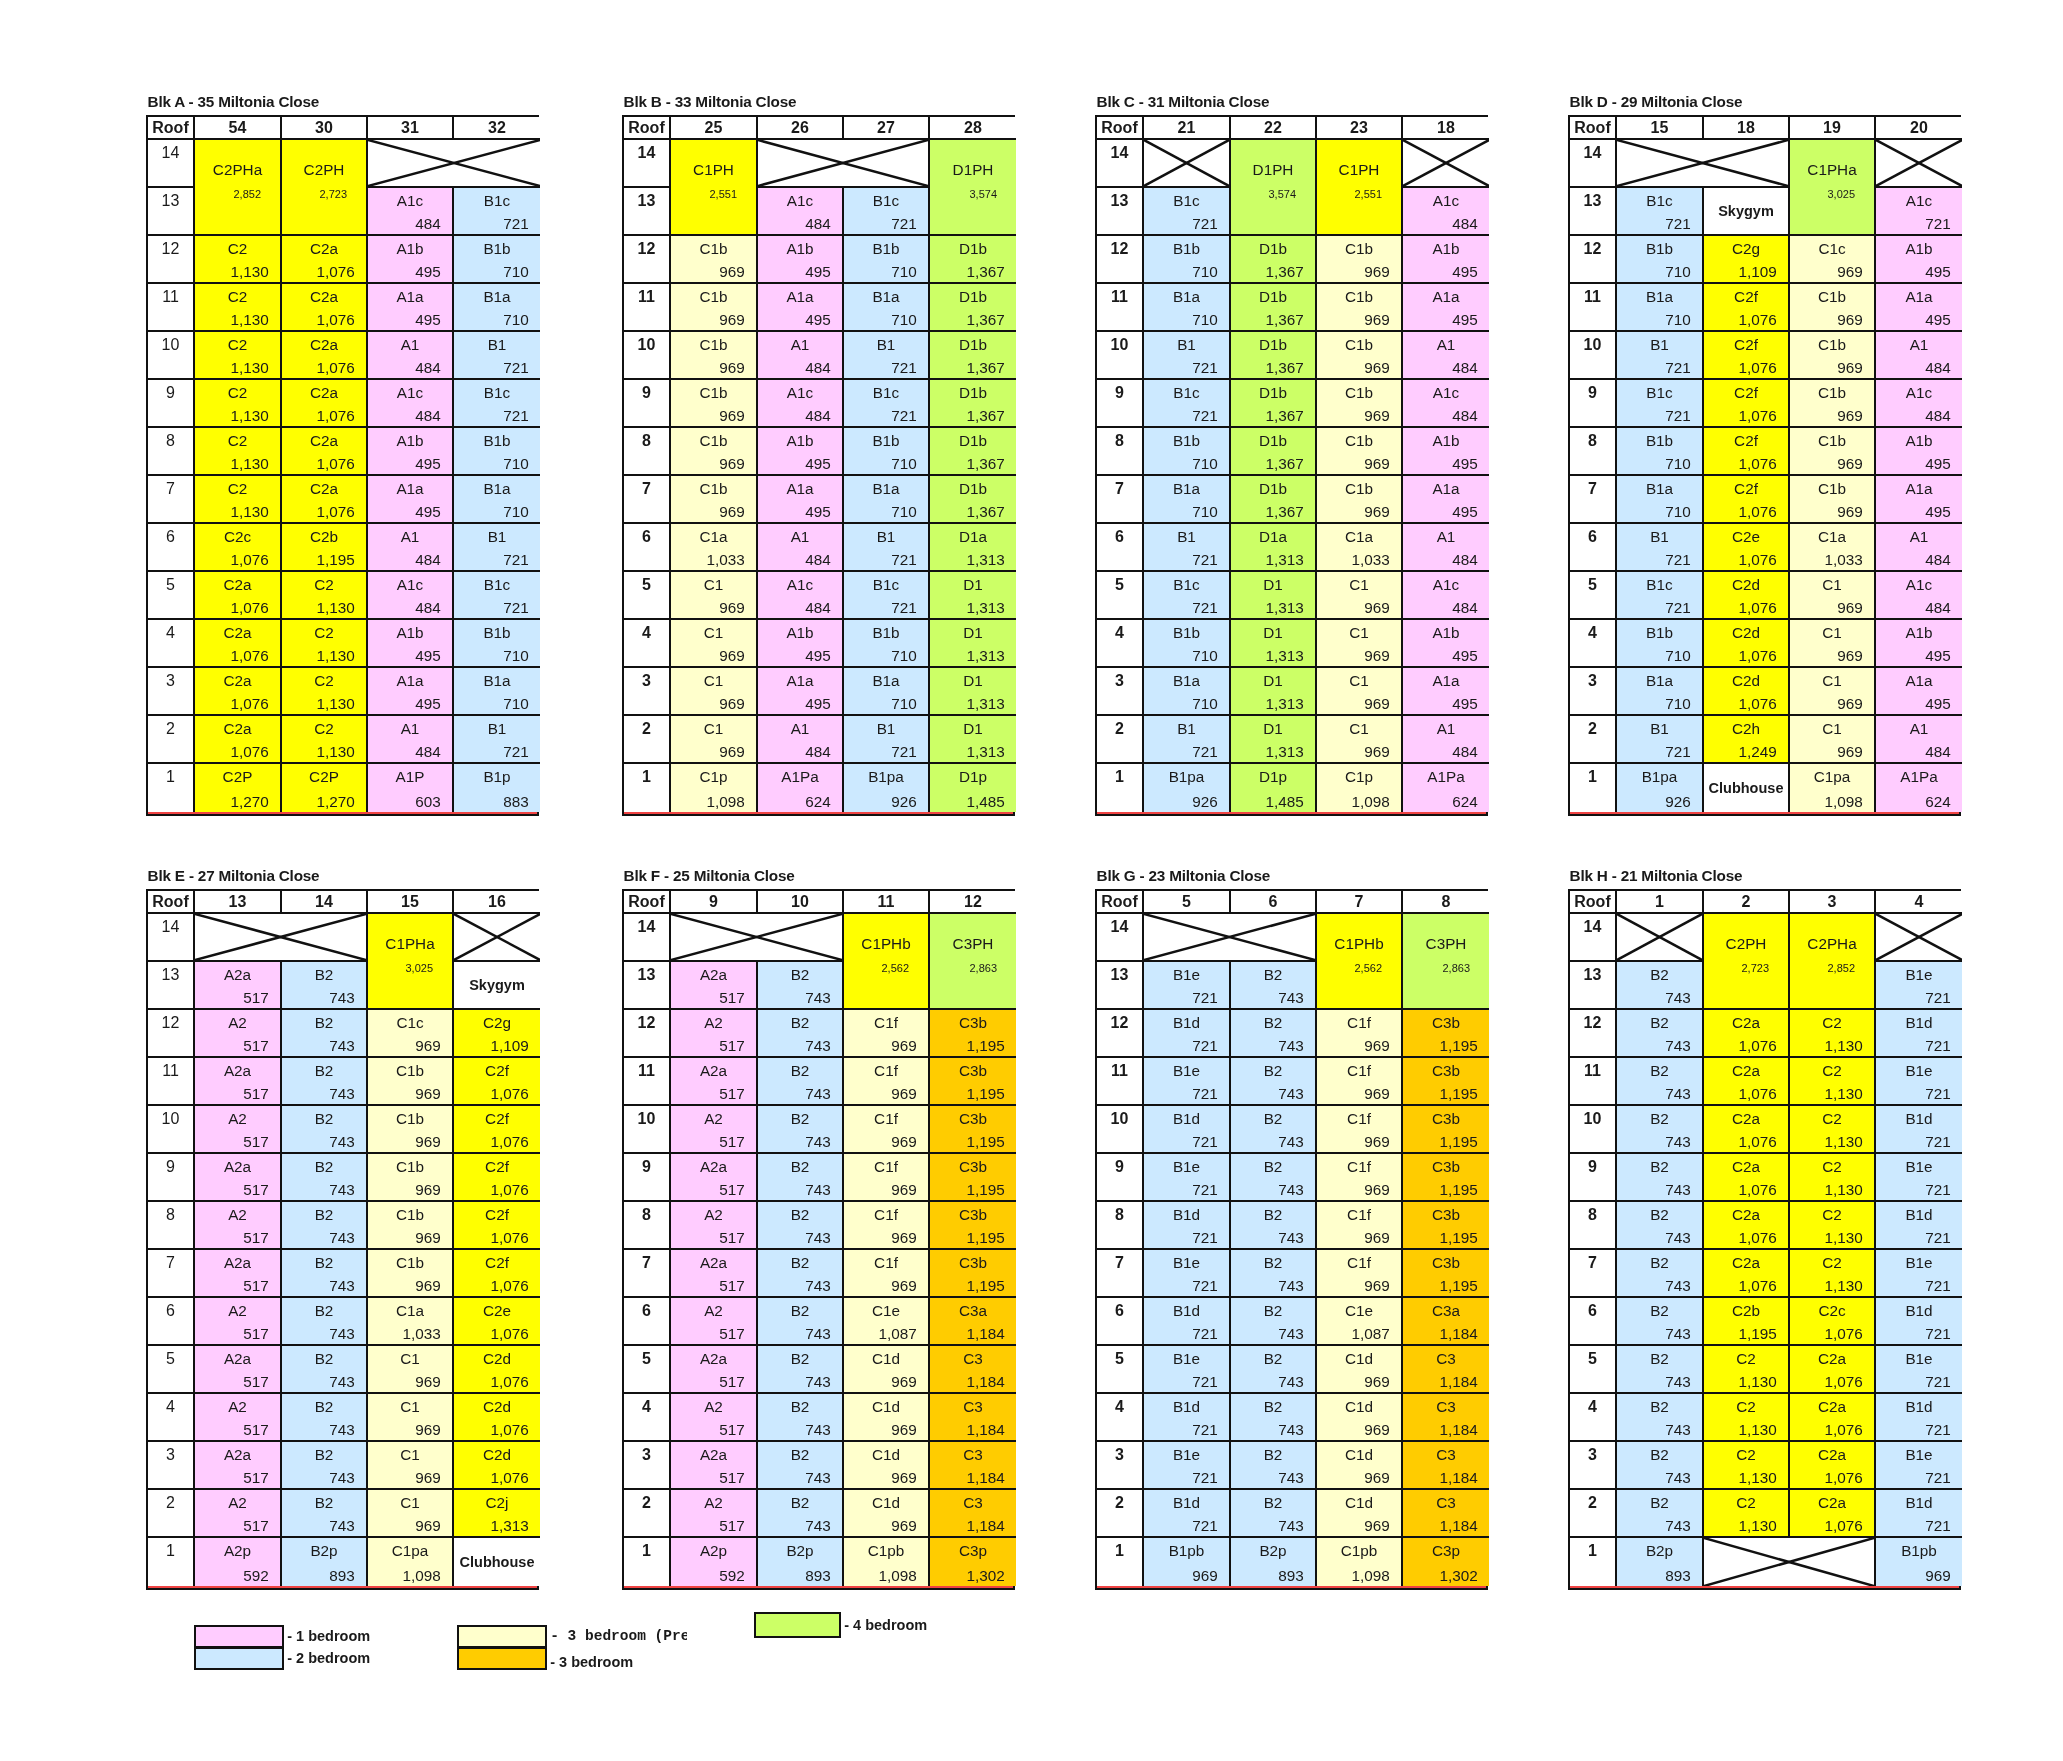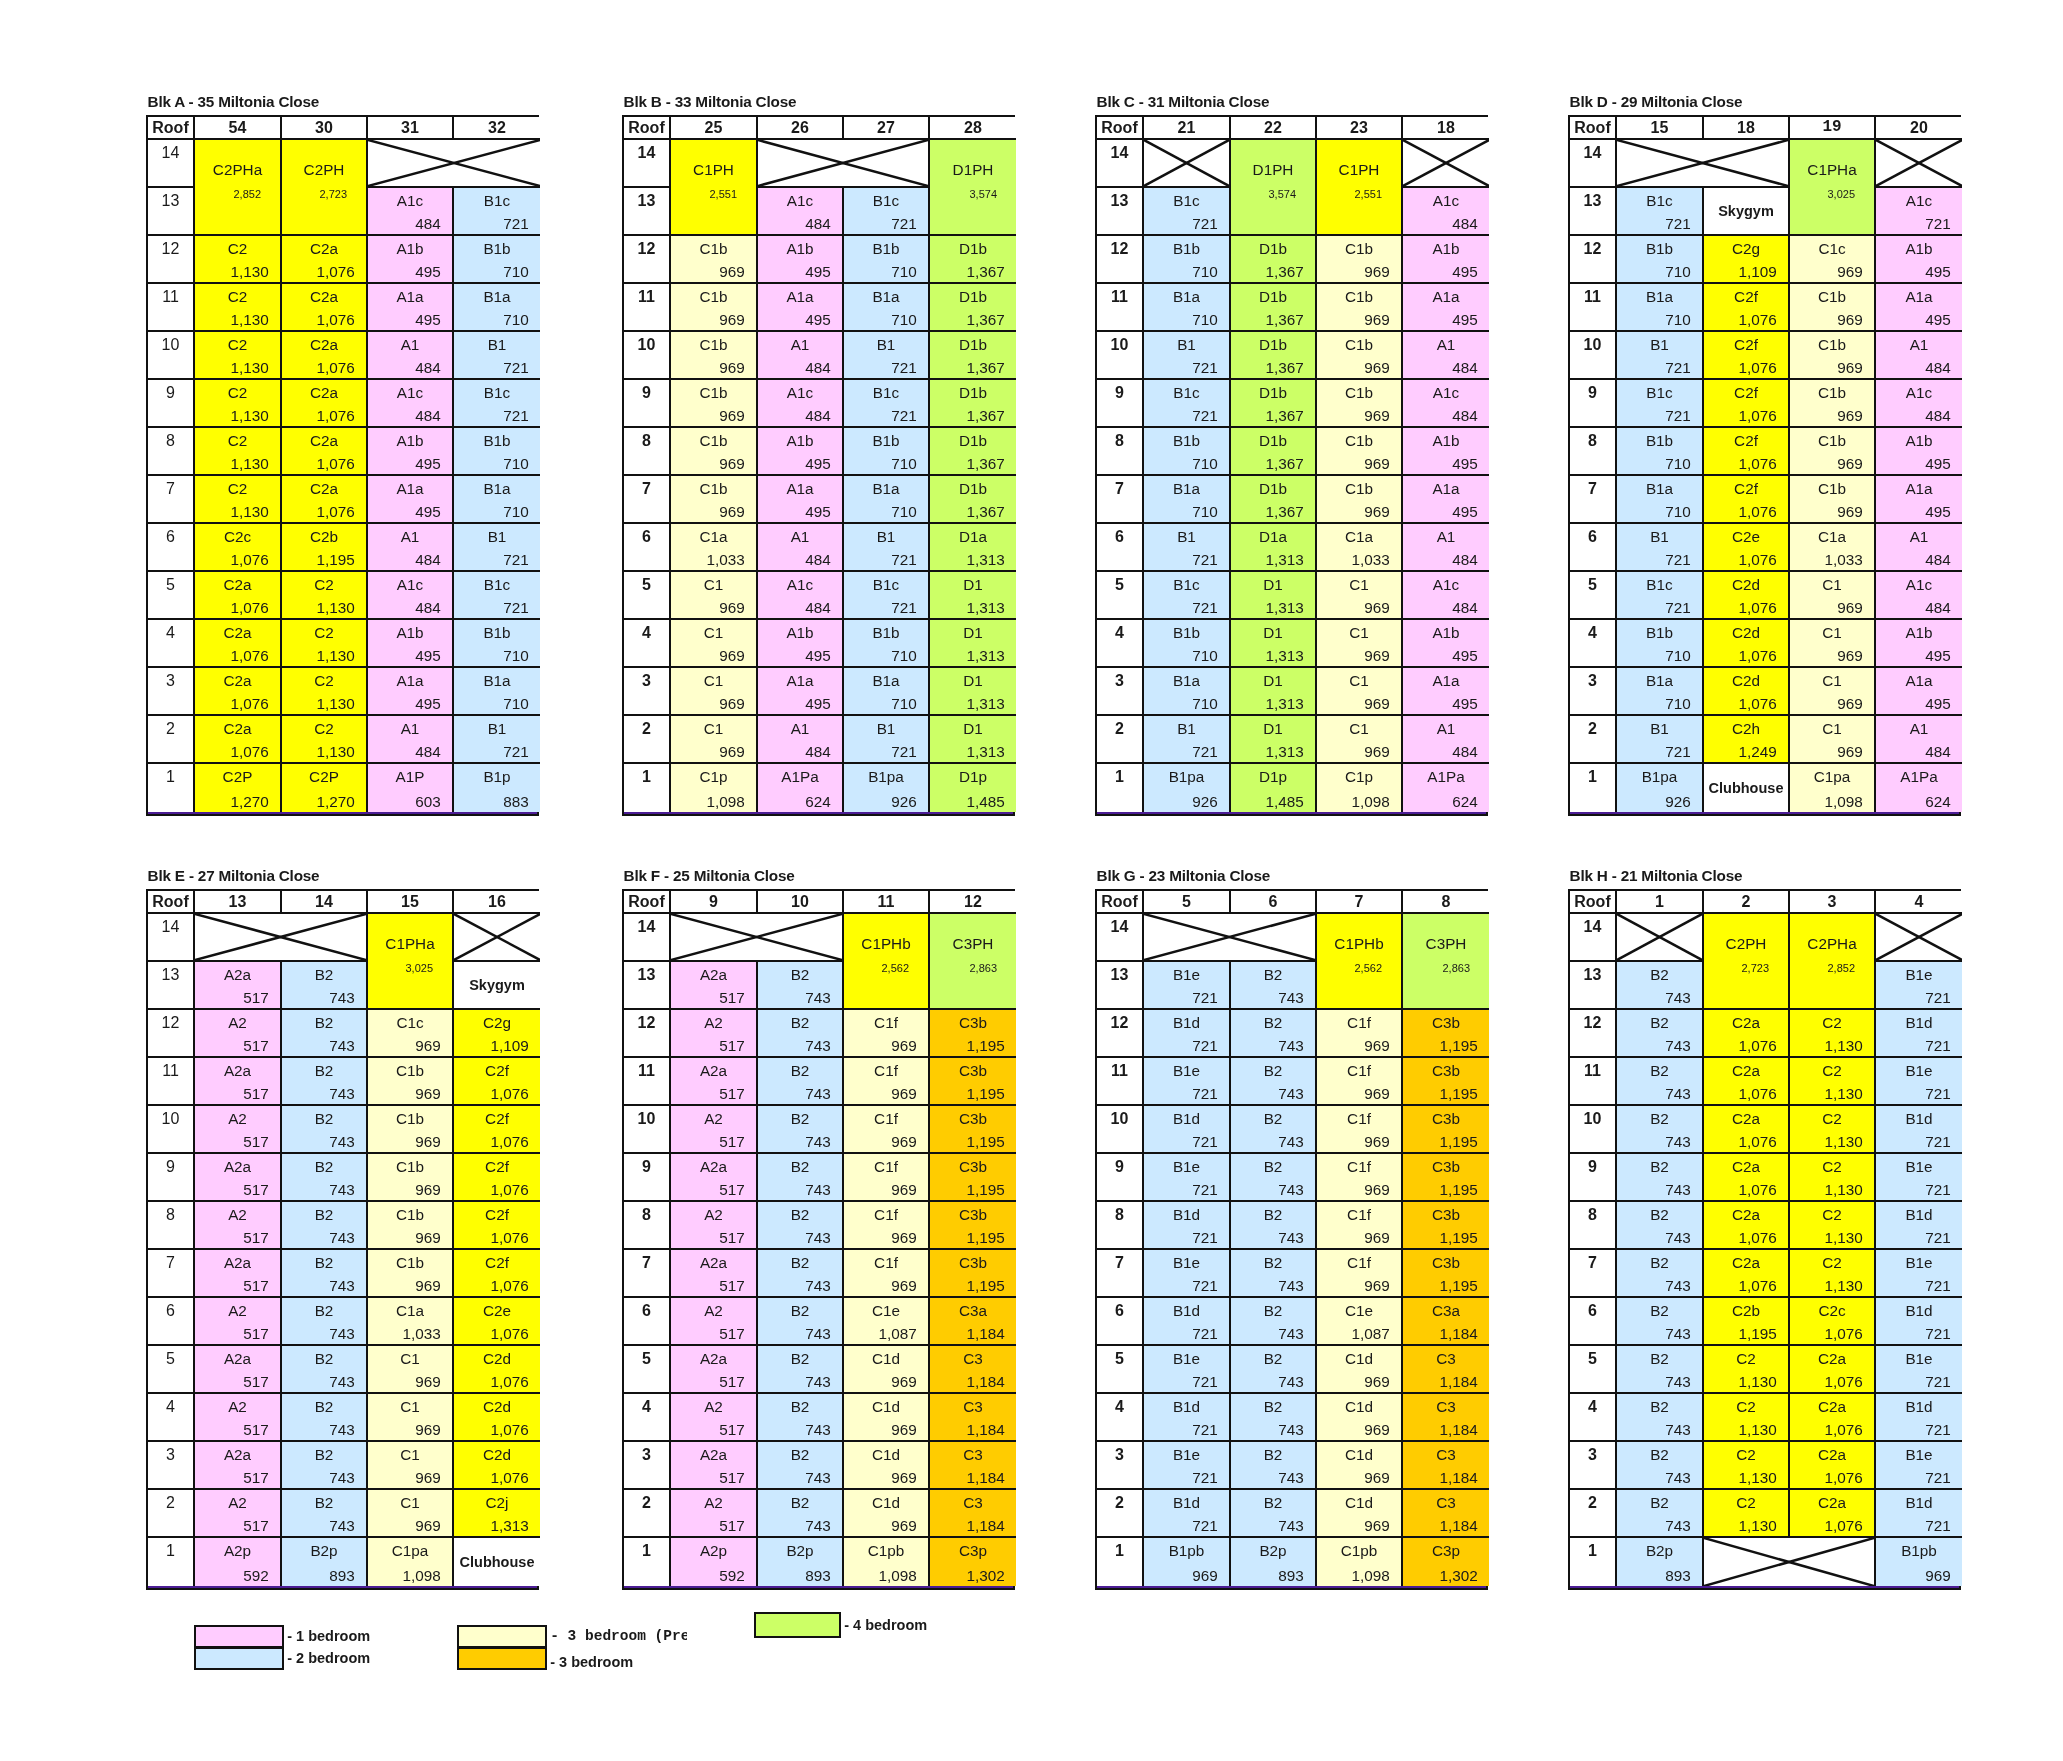--- a/index.html
+++ b/index.html
@@ -3,21 +3,21 @@
 <meta charset="utf-8">
 <style>
   html, body { margin:0; padding:0; background:#ffffff; }
   body { width:2064px; height:1761px; position:relative; overflow:hidden;
          font-family:"Liberation Sans", "DejaVu Sans", sans-serif; color:#1a1a1a; }
   .blk { position:absolute; width:393px; }
   .blk-title { position:absolute; left:1.6px; top:-22px; font-weight:bold; font-size:15.3px; white-space:nowrap; letter-spacing:-0.2px; }
   .grid { position:absolute; left:0; top:0; width:393px; height:701px;
           display:grid; grid-template-columns:47px 87px 86px 86px 86px;
           grid-template-rows:23.4px repeat(14, 48px);
-          border:2.4px solid #111; box-sizing:border-box; background:#4c1d95; }
+          border:2.4px solid #111; box-sizing:border-box; background:#ef4444; }
   .cell { position:relative; border-right:2px solid #111; border-bottom:2px solid #111; box-sizing:border-box; overflow:hidden; }
   .hdr { font-weight:bold; font-size:16px; text-align:center; line-height:21px; background:#fff; }
   .floor { font-size:16px; text-align:center; padding-top:3.2px; background:#fff; }
   .floor.bold { font-weight:bold; }
   .u-type { position:absolute; left:0; right:0; top:3.2px; text-align:center; font-size:15.3px; }
   .u-size { position:absolute; right:11.3px; bottom:1.6px; font-size:15.3px; }
   .ph-type { position:absolute; left:0; right:0; top:21px; text-align:center; font-size:15.3px; }
   .ph-size { position:absolute; right:19px; bottom:34px; font-size:11px; }
   .facility { display:flex; align-items:center; justify-content:center; font-weight:bold; font-size:14.5px; background:#fff; }
   .crossed { background:#fff; }
@@ -756,21 +756,21 @@
           <div class="u-size">484</div>
         </div>
       </div>
   </div>
   <div class="blk" id="blk-D" style="left:1568px; top:115px;">
     <div class="blk-title">Blk D - 29 Miltonia Close</div>
     <div class="grid">
         <div class="cell hdr" style="grid-area: 1 / 1;">Roof</div>
         <div class="cell hdr" style="grid-area: 1 / 2;">15</div>
         <div class="cell hdr" style="grid-area: 1 / 3;">18</div>
-        <div class="cell hdr" style="grid-area: 1 / 4; font-family: Liberation Mono, monospace;">19</div>
+        <div class="cell hdr" style="grid-area: 1 / 4;">19</div>
         <div class="cell hdr" style="grid-area: 1 / 5; border-right: none;">20</div>
         <div class="cell floor bold" style="grid-area: 2 / 1;">14</div>
         <div class="cell floor bold" style="grid-area: 3 / 1;">13</div>
         <div class="cell floor bold" style="grid-area: 4 / 1;">12</div>
         <div class="cell floor bold" style="grid-area: 5 / 1;">11</div>
         <div class="cell floor bold" style="grid-area: 6 / 1;">10</div>
         <div class="cell floor bold" style="grid-area: 7 / 1;">9</div>
         <div class="cell floor bold" style="grid-area: 8 / 1;">8</div>
         <div class="cell floor bold" style="grid-area: 9 / 1;">7</div>
         <div class="cell floor bold" style="grid-area: 10 / 1;">6</div>

